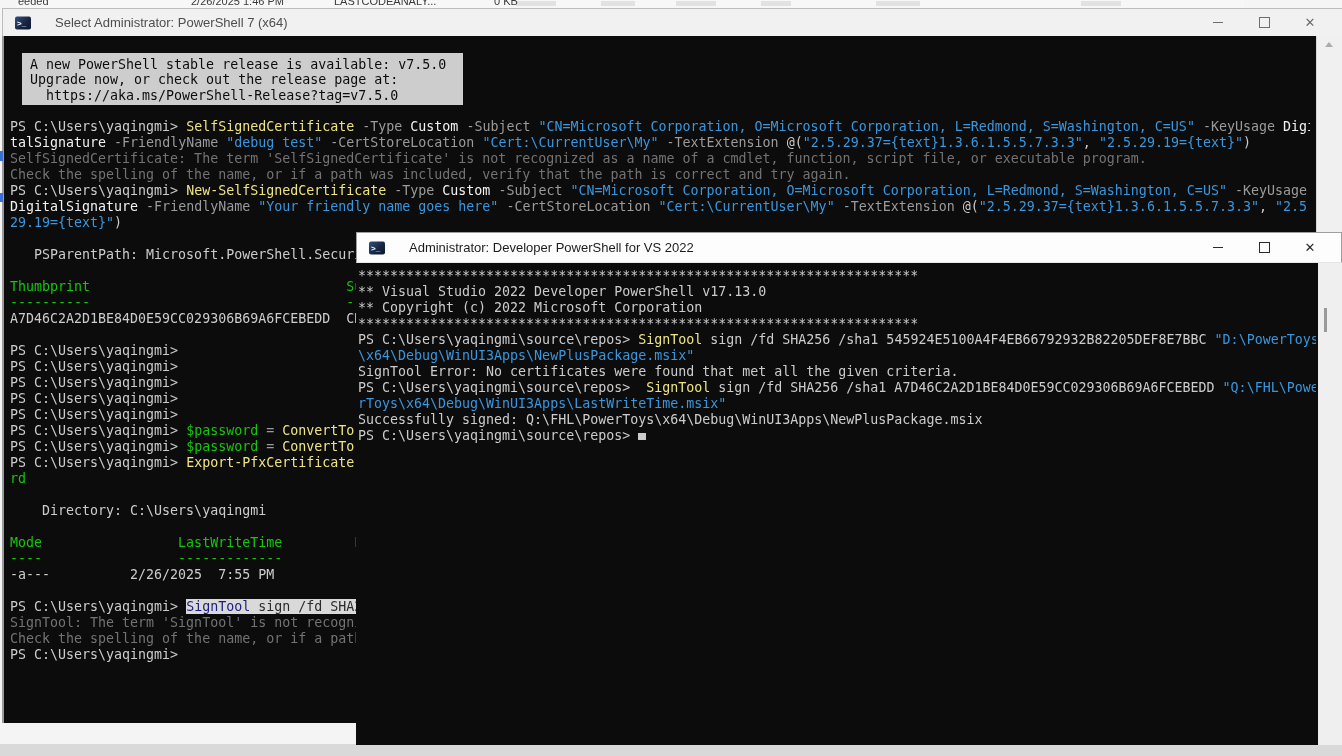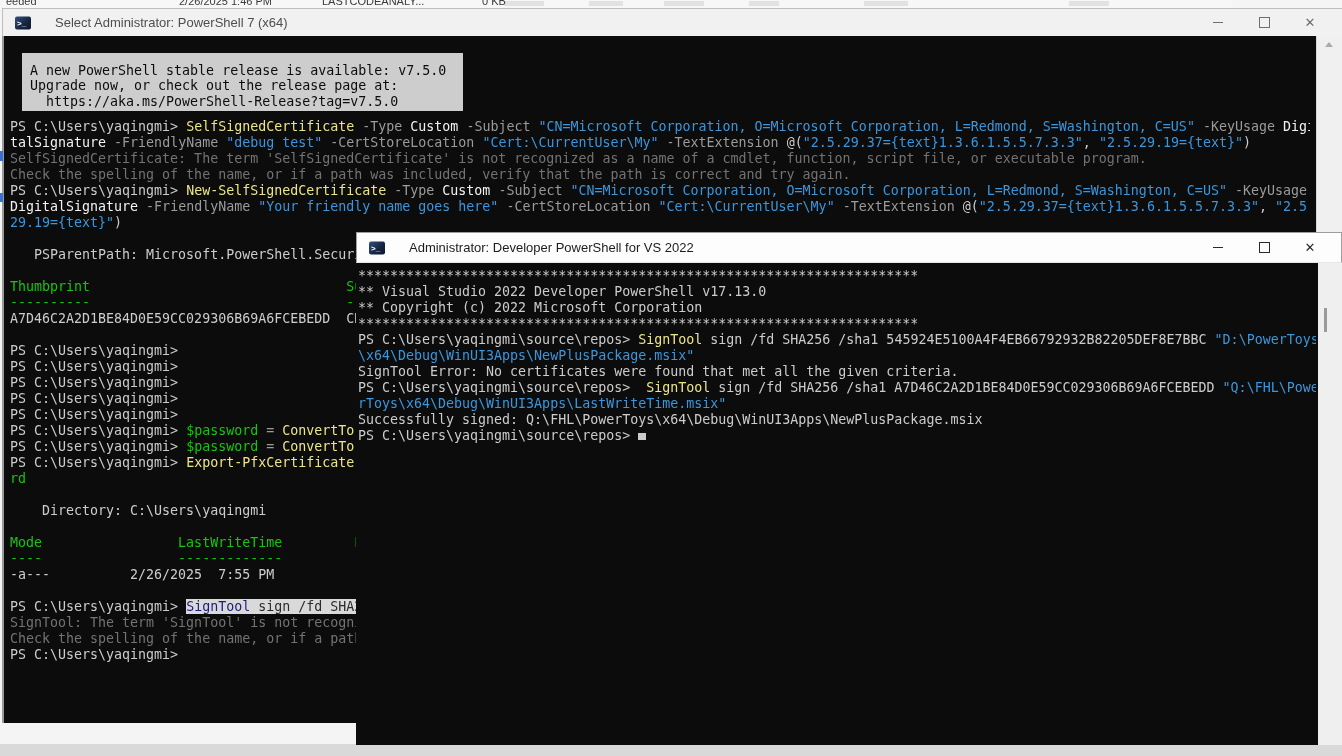--- a/index.html
+++ b/index.html
@@ -1,20 +1,20 @@
 <!DOCTYPE html>
 <html><head>
 <meta charset="utf-8">
 <style>
   html,body{margin:0;padding:0;}
   body{font-family:"Liberation Sans", sans-serif;}
   #stage{position:relative;width:1342px;height:756px;overflow:hidden;background:#F5F5F5;}
 
   
-  .bg-top-strip{position:absolute;left:4px;top:0;width:1228px;height:8px;background:#F7F7F7;overflow:hidden;z-index:0;}
+  .bg-top-strip{position:absolute;left:16px;top:0;width:1228px;height:8px;background:#F7F7F7;overflow:hidden;z-index:0;}
   .bg-top-frag{position:absolute;top:-5px;font-size:11px;color:#3a3a3a;white-space:pre;}
   .bg-top-rect{position:absolute;top:1px;height:5px;background:#E2E2E2;}
   .bg-bottom-strip{position:absolute;left:0;top:723px;width:360px;height:33px;background:#F4F4F4;z-index:1;overflow:hidden;}
   .bg-bottom-text{position:absolute;top:20px;font-size:16px;color:#3c3c3c;white-space:pre;}
   .bg-bottom-edge{position:absolute;left:0;top:744px;width:1342px;height:12px;background:#D9D9D9;z-index:1;}
   .bg-sliver{position:absolute;width:3px;z-index:15;}
 
   
   .window{position:absolute;}
   .titlebar{position:absolute;left:0;right:0;top:0;display:block;}
@@ -49,21 +49,21 @@
   .tl{height:16px;white-space:pre;overflow:hidden;}
   .c-d{color:#CCCCCC;} .c-w{color:#F2F2F2;} .c-y{color:#EDE584;} .c-b{color:#3A96DD;}
   .c-r{color:#737373;} .c-g{color:#16C60C;} .c-gr{color:#9B9B9B;}
   .hl{background:#D9D9D9;}
   .c-sy{color:#1C1C7E;} .c-sd{color:#2B2B2B;}
   .cursor{display:inline-block;width:8px;height:7px;background:#CCCCCC;}
 
   #win1 .term-lines{left:6px;top:83px;width:1300px;}
   #win2 .term-lines{left:2px;top:5px;width:958px;}
 
-  .banner{position:absolute;left:18px;top:17px;width:433px;background:#CDCDCD;padding:10px 0 2px 8px;
+  .banner{position:absolute;left:18px;top:17px;width:433px;background:#CDCDCD;padding:4px 0 2px 8px;
           font-family:"DejaVu Sans Mono", monospace;font-size:13.3px;line-height:15.3px;}
   .banner .tl{height:15.3px;}
   .banner .c-d{color:#0C0C0C;}
 </style>
 </head>
 <body>
 
 <div id="stage">
 
   <div class="bg-top-strip" id="topStrip">

